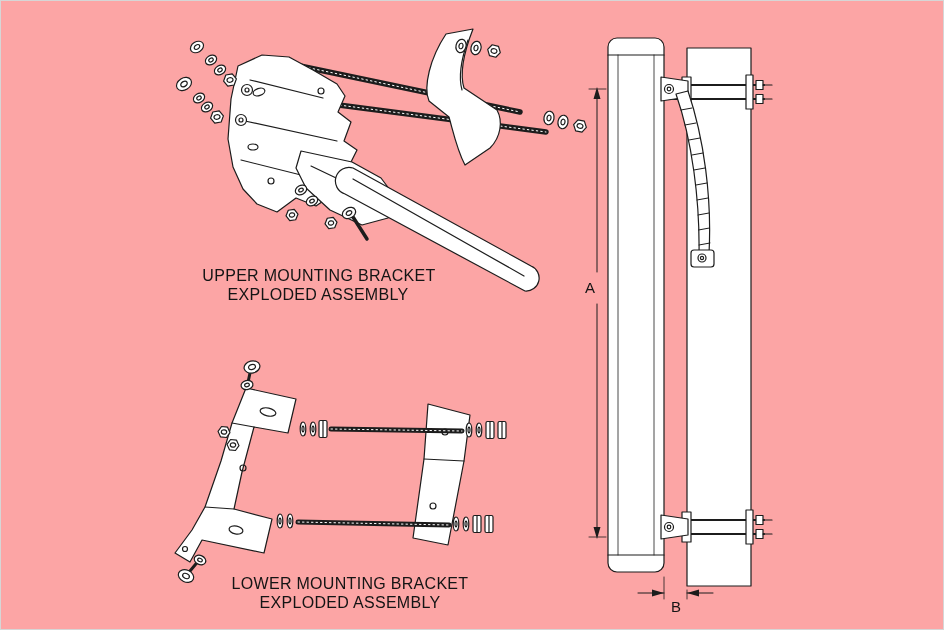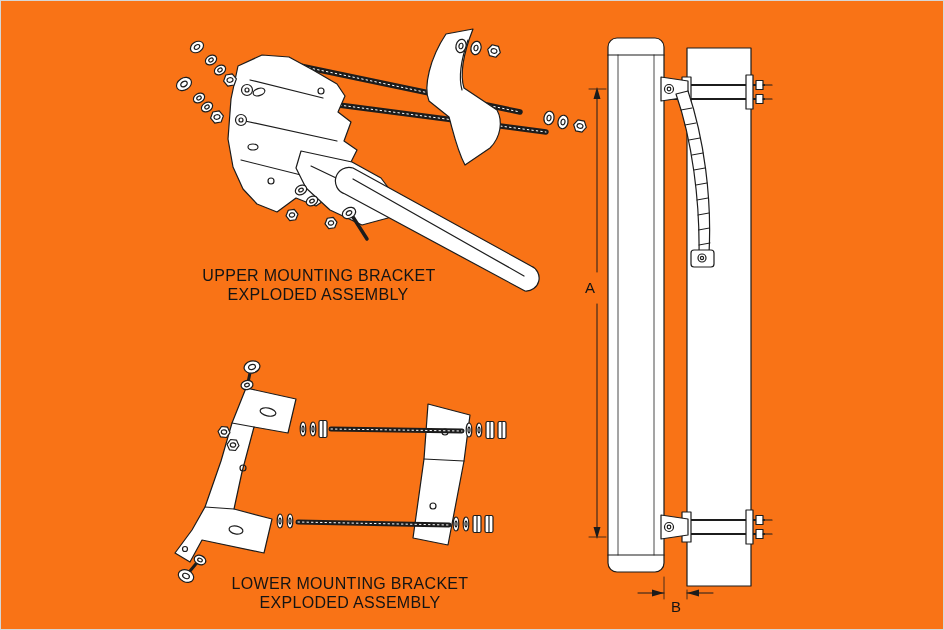--- a/index.html
+++ b/index.html
@@ -1,17 +1,17 @@
 <!DOCTYPE html>
 <html><head>
 <meta charset="utf-8">
 <style>
   html,body{margin:0;padding:0;background:#ffffff;}
   .canvas{
-    width:944px;height:630px;position:relative;background:#f97316;
+    width:944px;height:630px;position:relative;background:#fca5a5;
     outline:1px solid #d6d6d6;outline-offset:-1px;overflow:hidden;
     font-family:"Liberation Sans", sans-serif;
   }
   svg{display:block;}
   text{
     font-family:"Liberation Sans", sans-serif;
     fill:#141414;stroke:none;
   }
   .lbl{font-size:16px;letter-spacing:.3px;}
   .dim{font-size:15px;}

